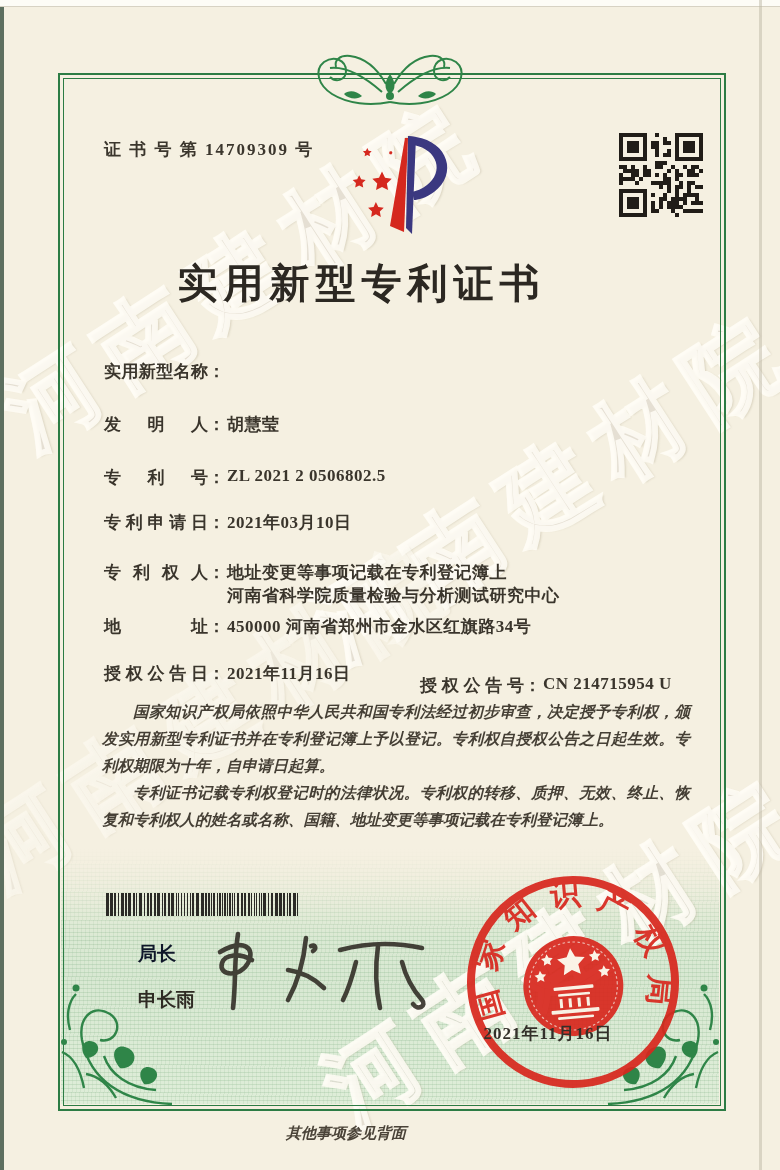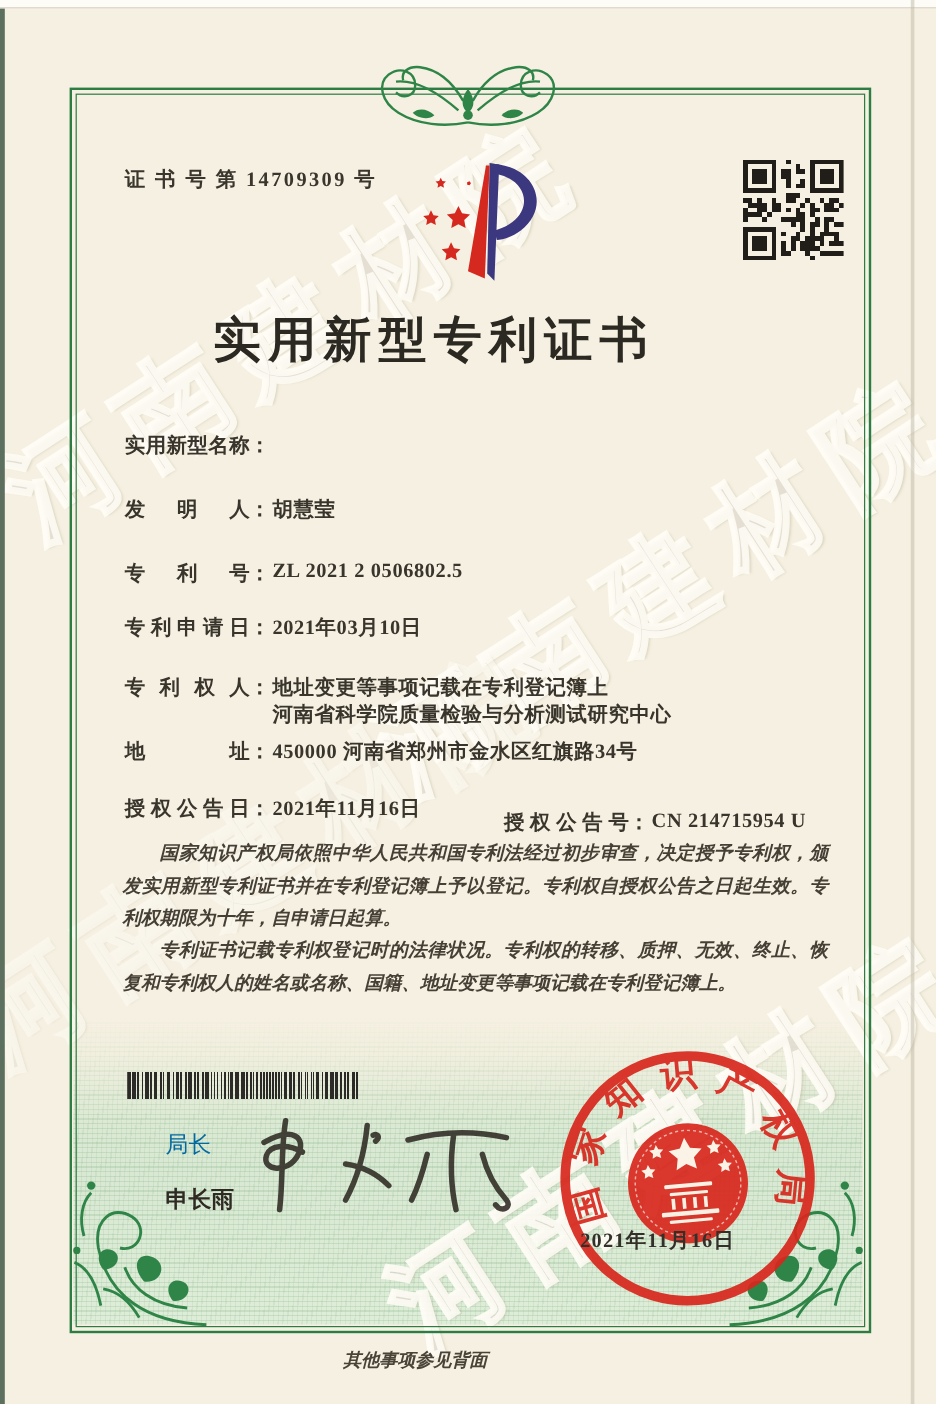--- a/index.html
+++ b/index.html
@@ -58,21 +58,21 @@
   .r-own{margin-bottom:8px;}
   .r-addr{margin-bottom:24px;}
   .grant-row{display:flex;}
   .grant-left{display:flex;width:316px;}
   .grant-right{display:flex;margin-top:12px;}
 
   .paras{left:102px;top:698px;width:588px;font-size:15.5px;line-height:27px;color:#453f35;font-style:italic;text-align:justify;}
   .paras p{margin:0;text-indent:2em;font-weight:600;}
 
   .barcode{left:106px;top:893px;width:196px;height:23px;}
-  .sig-title{left:138px;top:941px;font-size:19px;font-weight:400;font-family:"Liberation Sans","DejaVu Sans",sans-serif;color:#0369a1;}
+  .sig-title{left:138px;top:941px;font-size:19px;font-weight:700;font-family:"Liberation Sans","DejaVu Sans",sans-serif;color:#0f172a;}
   .sig-name{left:138px;top:987px;font-size:19px;font-weight:700;font-family:"Liberation Sans","DejaVu Sans",sans-serif;color:#2f2b24;}
   .sig-svg{left:208px;top:918px;width:240px;height:104px;}
 
   .seal{left:461px;top:870px;width:224px;height:224px;z-index:3;transform:rotate(-5deg);opacity:.93;mix-blend-mode:multiply;}
   .seal-date{left:468px;top:1022px;width:160px;text-align:center;font-size:17px;font-weight:700;letter-spacing:1px;color:#33302a;z-index:4;}
 
   .page-no{left:58px;top:1071px;width:664px;text-align:center;font-size:15px;font-weight:700;letter-spacing:1px;color:#38332b;}
   .footer-note{left:0;top:1124px;width:692px;text-align:center;font-size:15px;font-weight:600;font-style:italic;color:#4a4338;}
 
   .ornament-top{left:278px;top:44px;width:224px;height:72px;z-index:2;}

